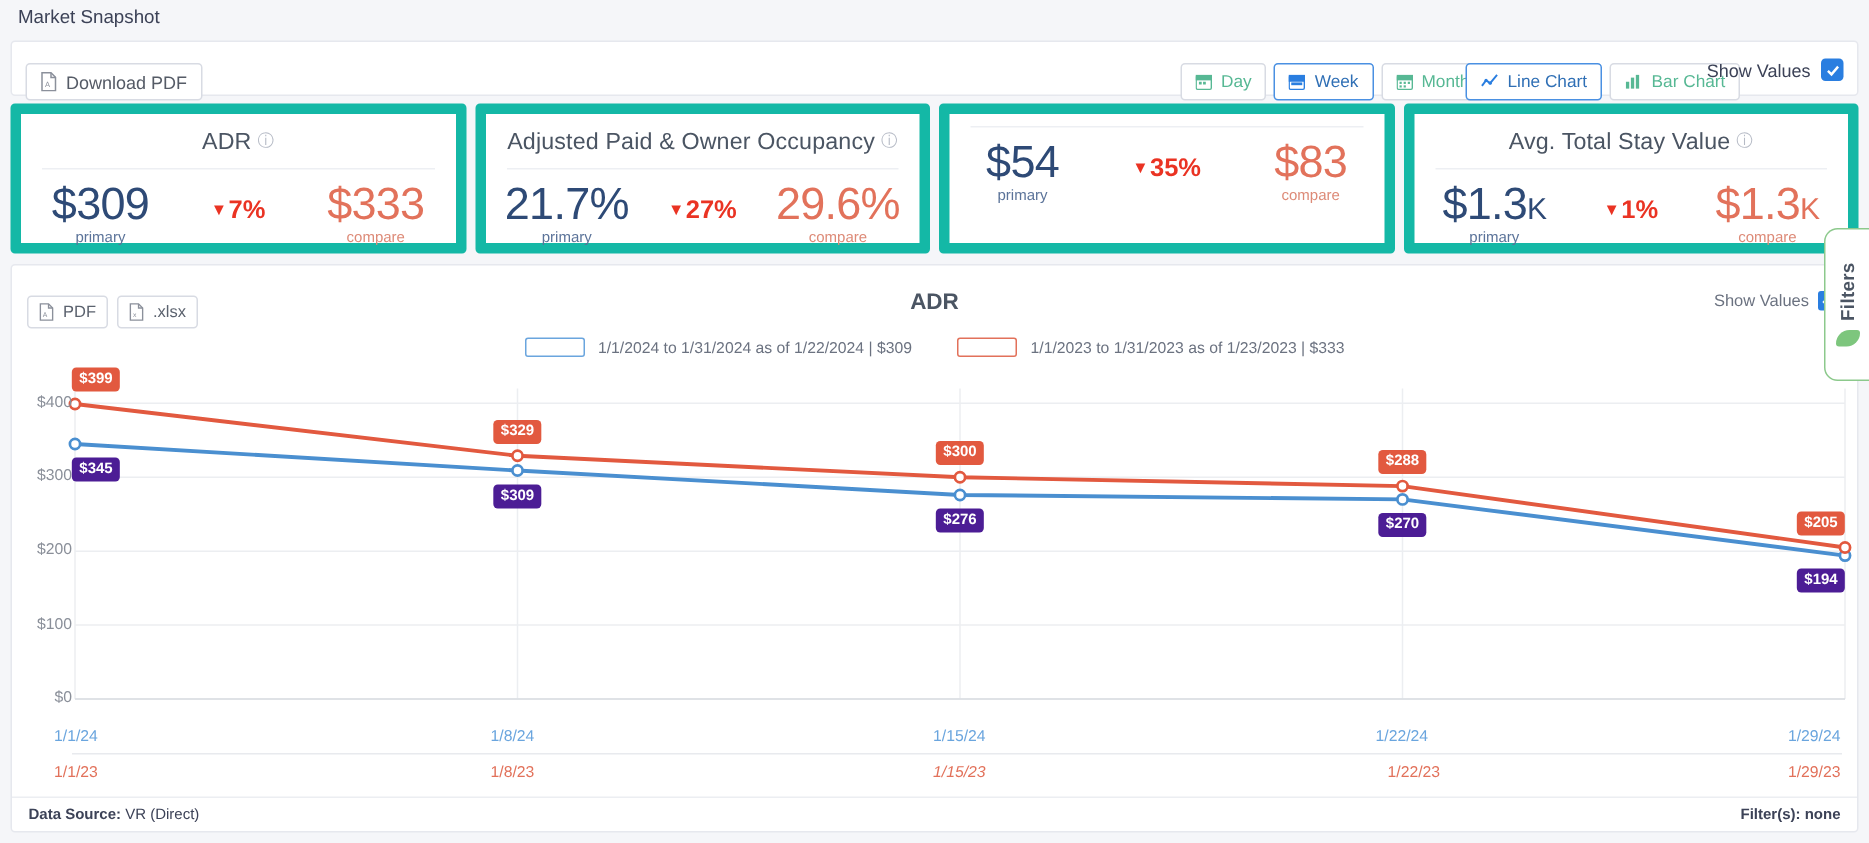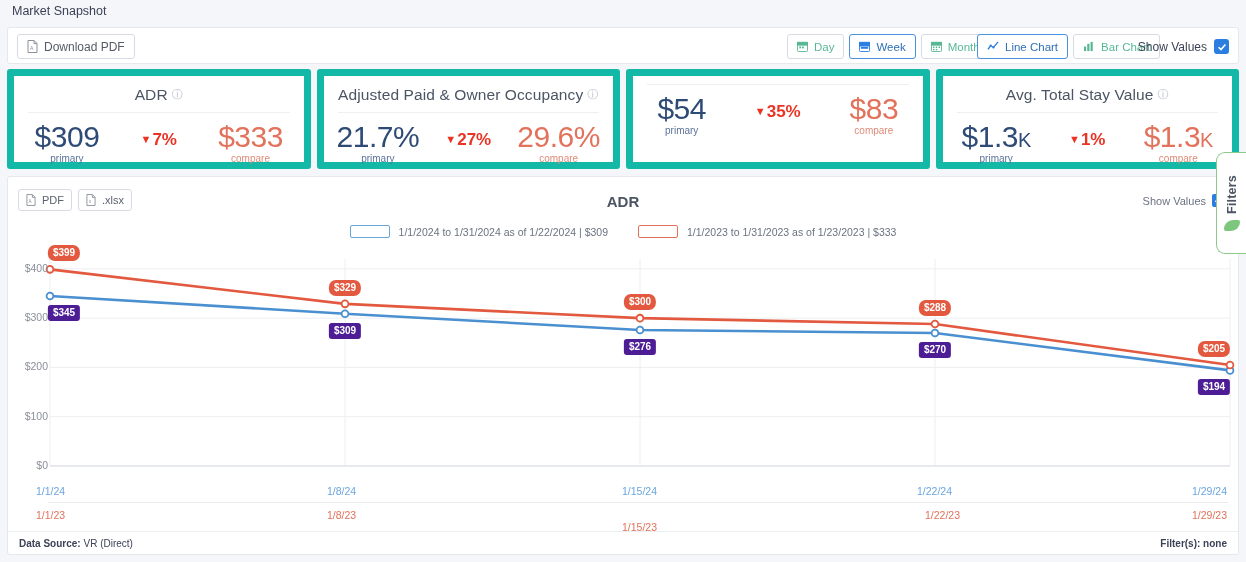--- a/index.html
+++ b/index.html
@@ -22,21 +22,21 @@
   .toolbar{
     position:absolute;left:7px;top:27px;width:1232px;height:37px;
     background:#ffffff;border:1px solid #e6e8ee;border-radius:3px;
     box-sizing:border-box;
   }
   .btn{
     display:inline-flex;align-items:center;gap:6px;
     height:23px;padding:0 9px;
     background:#fff;border:1px solid #d8dbe3;border-radius:3px;
     font-size:11.5px;color:#6b7280;box-sizing:border-box;
-    white-space:nowrap;cursor:pointer;
+    white-space:nowrap;cursor:pointer;margin-top:8px;
   }
   .download-pdf{position:absolute;left:9px;top:6px;height:25px;color:#555b66;font-size:12px;}
   .seg-group{position:absolute;display:flex;}
   .seg-dates{left:779px;top:6px;}
   .seg-charts{left:969px;top:6px;}
   .seg-group .btn{height:25px;border-radius:3px;margin-right:5px;}
   .btn.active{border:1px solid #4a90e2;color:#2f6fb5;}
   .btn .lbl-green{color:#57b894;}
   .btn .lbl-blue{color:#2f6fb5;}
   .ico{display:inline-block;line-height:0;}
@@ -106,21 +106,21 @@
   .plot svg{display:block;}
   .ylab{
     position:absolute;font-size:10.5px;color:#8a8f99;text-align:right;width:40px;
   }
   .dl{
     position:absolute;font-size:10px;color:#fff;font-weight:bold;
     padding:2px 5px 3px 5px;border-radius:3px;white-space:nowrap;
     transform:translateX(-50%);
   }
   .dl.blue{background:#4c1d95;}
-  .dl.red{background:#e2593f;border-radius:7px;}
+  .dl.red{background:#e2593f;}
 
   .xaxis{position:absolute;left:0;top:304px;width:1232px;height:46px;}
   .xrow{position:absolute;left:0;width:1232px;height:22px;}
   .xrow.primary{top:0;}
   .xrow.compare{top:24px;}
   .xsep{position:absolute;left:40px;top:21px;width:1180px;height:1px;background:#e8eaee;}
   .xt{position:absolute;font-size:10.5px;white-space:nowrap;}
   .xt.primary{color:#6aa5de;}
   .xt.compare{color:#e2715a;}
 
@@ -406,21 +406,21 @@
       <div class="xrow primary" id="xrow-primary">
           <div class="xt primary" style="left: 28px; top: 4px;">1/1/24</div>
           <div class="xt primary" style="left: 319px; top: 4px;">1/8/24</div>
           <div class="xt primary" style="left: 614px; top: 4px;">1/15/24</div>
           <div class="xt primary" style="left: 909px; top: 4px;">1/22/24</div>
           <div class="xt primary" style="left: auto; right: 13px; top: 4px;">1/29/24</div>
         </div>
       <div class="xrow compare" id="xrow-compare">
           <div class="xt compare" style="left: 28px; top: 4px;">1/1/23</div>
           <div class="xt compare" style="left: 319px; top: 4px;">1/8/23</div>
-          <div class="xt compare" style="left: 614px; top: 16px;">1/15/23</div>
+          <div class="xt compare" style="left: 614px; top: 4px; font-style: italic;">1/15/23</div>
           <div class="xt compare" style="left: 909px; top: 4px; margin-left: 8px;">1/22/23</div>
           <div class="xt compare" style="left: auto; right: 13px; top: 4px;">1/29/23</div>
         </div>
     </div>
 
     <div class="panel-foot">
       <div class="foot-l">
         <b>Data Source:</b>
         <span>VR (Direct)</span>
       </div>

